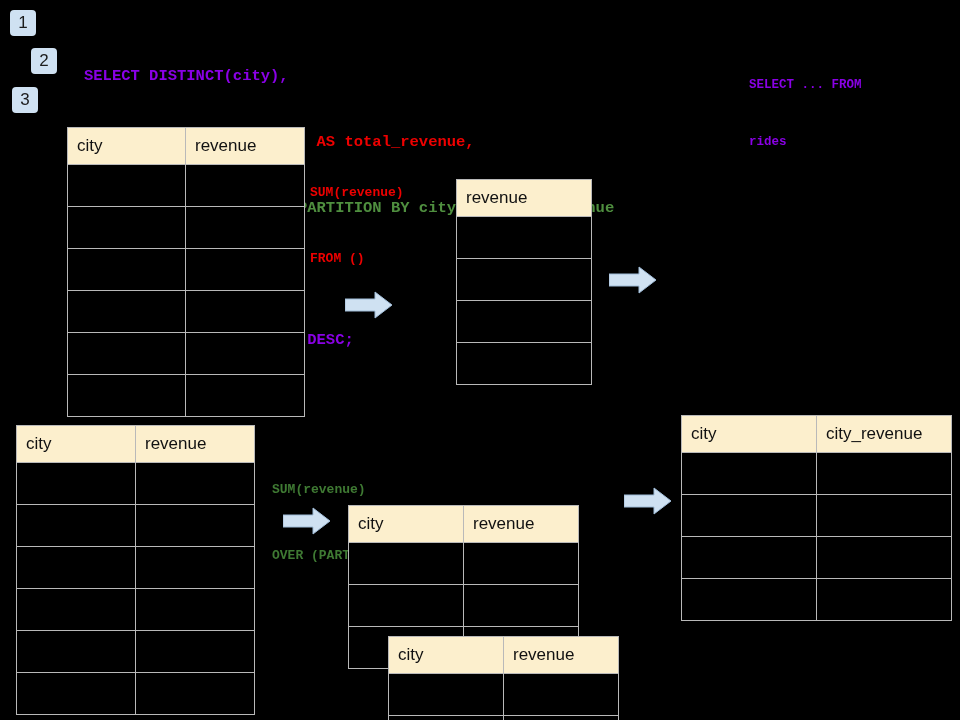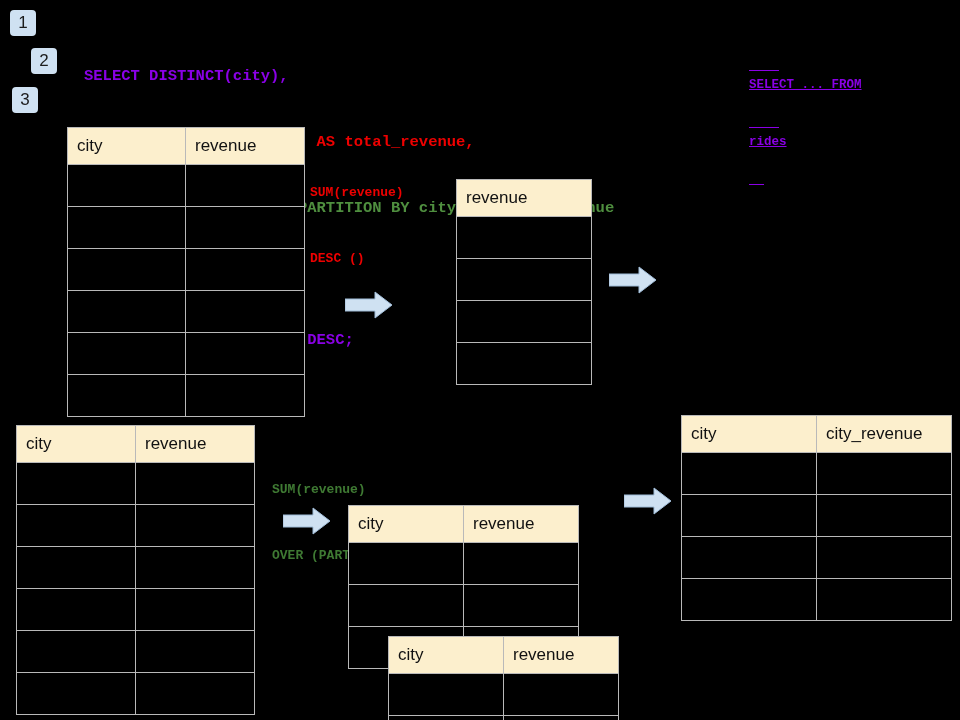--- a/index.html
+++ b/index.html
@@ -112,28 +112,28 @@
   <div class="badge" style="left:12px; top:87px;">3</div>
 
   <div class="sql" style="left:84px; top:21px;">
     <div class="sql-line c-purple">SELECT DISTINCT(city),</div>
     <div class="sql-line c-red">    SUM(revenue) OVER () AS total_revenue,</div>
     <div class="sql-line c-green">    SUM(revenue) OVER (PARTITION BY city) as city_revenue</div>
     <div class="sql-line c-purple">  FROM rides</div>
     <div class="sql-line c-purple">  ORDER by city_revenue DESC;</div>
   </div>
 
-  <div class="sql-side" style="left:749px; top:38px;text-decoration:underline;">
+  <div class="sql-side" style="left:749px; top:38px;">
     <div>SELECT ... FROM</div>
     <div>rides</div>
   </div>
 
   <div class="annot red" style="left:310px; top:138px;">
     <div>SUM(revenue)</div>
-    <div>DESC ()</div>
+    <div>FROM ()</div>
   </div>
 
   <div class="annot green" style="left:272px; top:435px;">
     <div>SUM(revenue)</div>
     <div>OVER (PARTITION</div>
   </div>
 
   <table class="tbl" style="left:67px; top:127px; width:237px;">
     <colgroup>
         <col style="width:118px">

